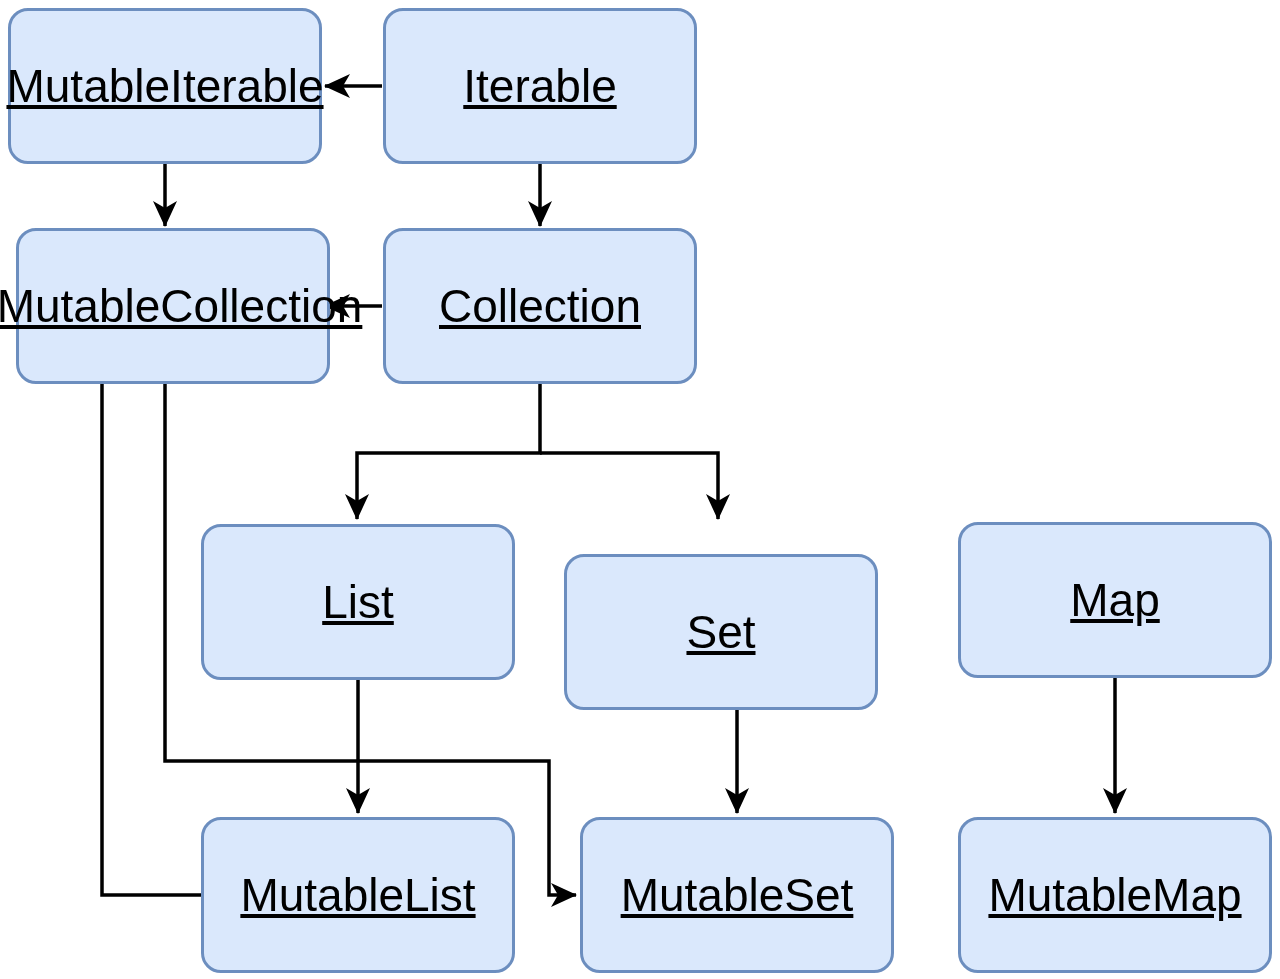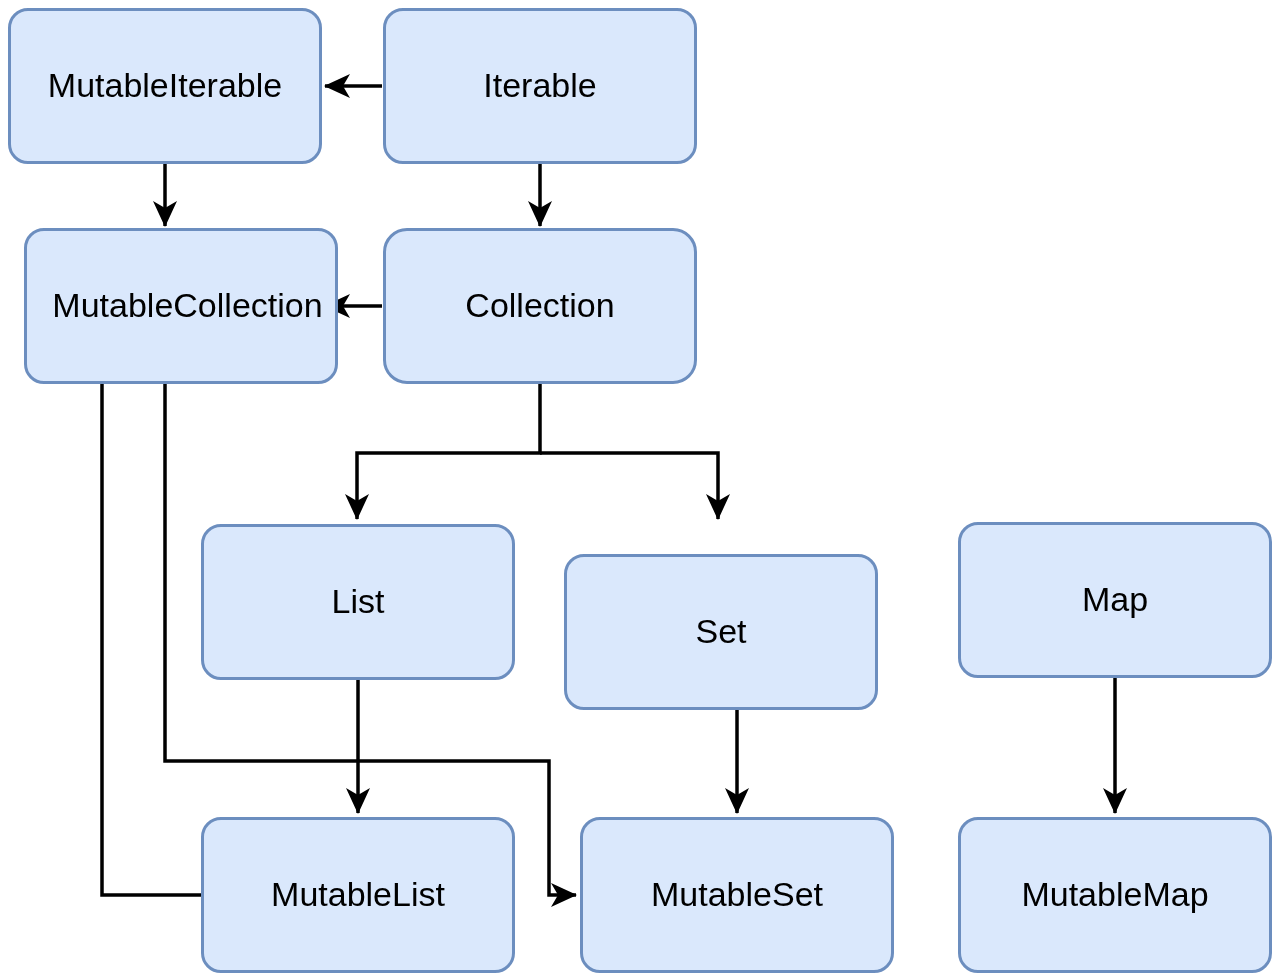--- a/index.html
+++ b/index.html
@@ -33,24 +33,25 @@
     box-sizing: border-box;
     width: 314px;
     height: 156px;
     background: var(--node-fill, #dae8fc);
     border: 3px solid var(--node-border, #6c8ebf);
     border-radius: 20px;
     display: flex;
     align-items: center;
     justify-content: center;
     color: var(--text-color, #000000);
-    font-size: 34px;
+    font-size: 46px;
     line-height: 1.1;
     white-space: nowrap;
     text-align: center;
+    text-decoration: underline;
   }
 </style>
 </head>
 <body>
 
 <div class="canvas">
 
   <svg class="edges" viewBox="0 0 1280 979">
     <defs>
       <marker id="arrowhead" markerWidth="30" markerHeight="28" refX="27" refY="14" orient="auto" markerUnits="userSpaceOnUse">
@@ -82,25 +83,25 @@
   </svg>
 
   <div class="node" style="left:8px; top:8px;">
     <span>MutableIterable</span>
   </div>
 
   <div class="node" style="left:383px; top:8px;">
     <span>Iterable</span>
   </div>
 
-  <div class="node" style="left:24px; top:228px;padding-left:13px;">
+  <div class="node" style="left:16px; top:228px;padding-left:13px;">
     <span>MutableCollection</span>
   </div>
 
-  <div class="node" style="left:383px; top:228px;border-radius:24px;">
+  <div class="node" style="left:383px; top:228px;">
     <span>Collection</span>
   </div>
 
   <div class="node" style="left:201px; top:524px;">
     <span>List</span>
   </div>
 
   <div class="node" style="left:564px; top:522px;margin-top:32px;">
     <span>Set</span>
   </div>

